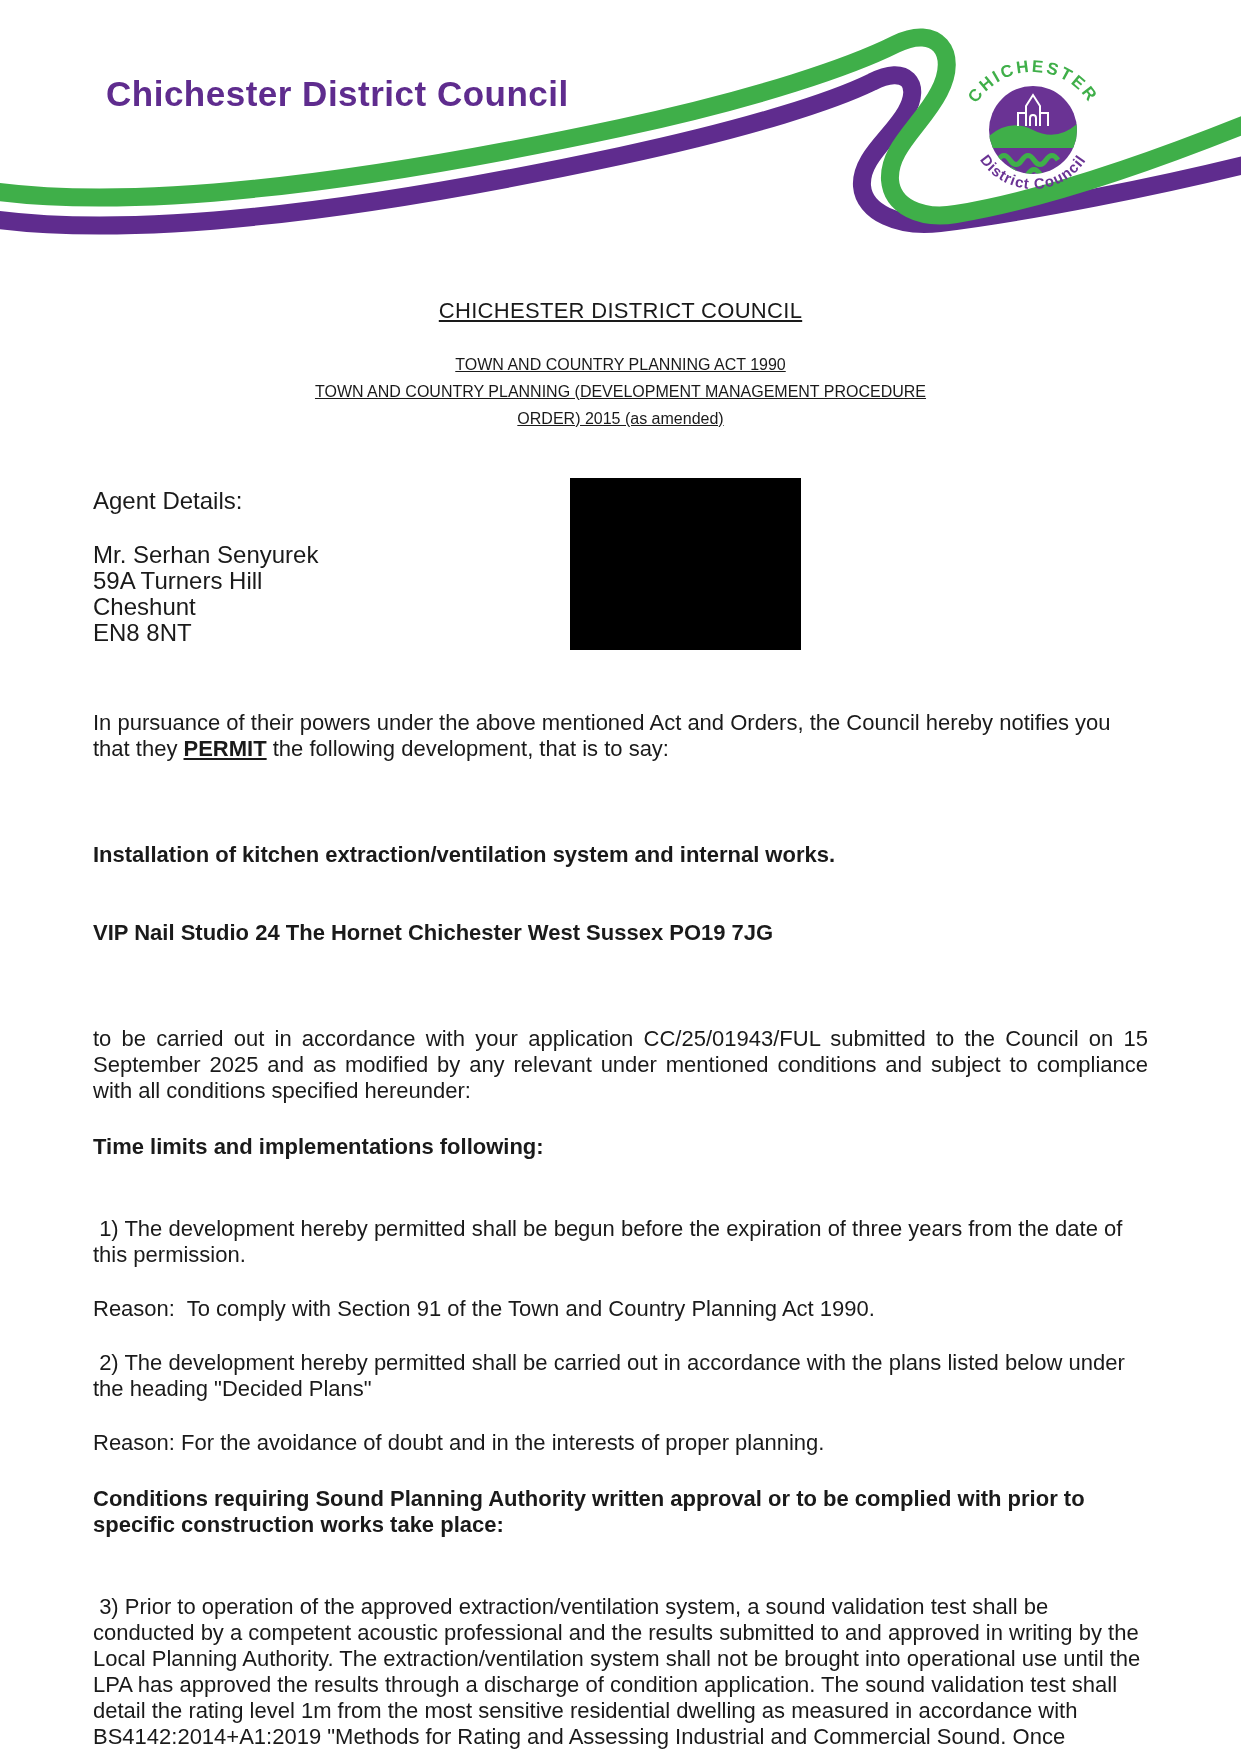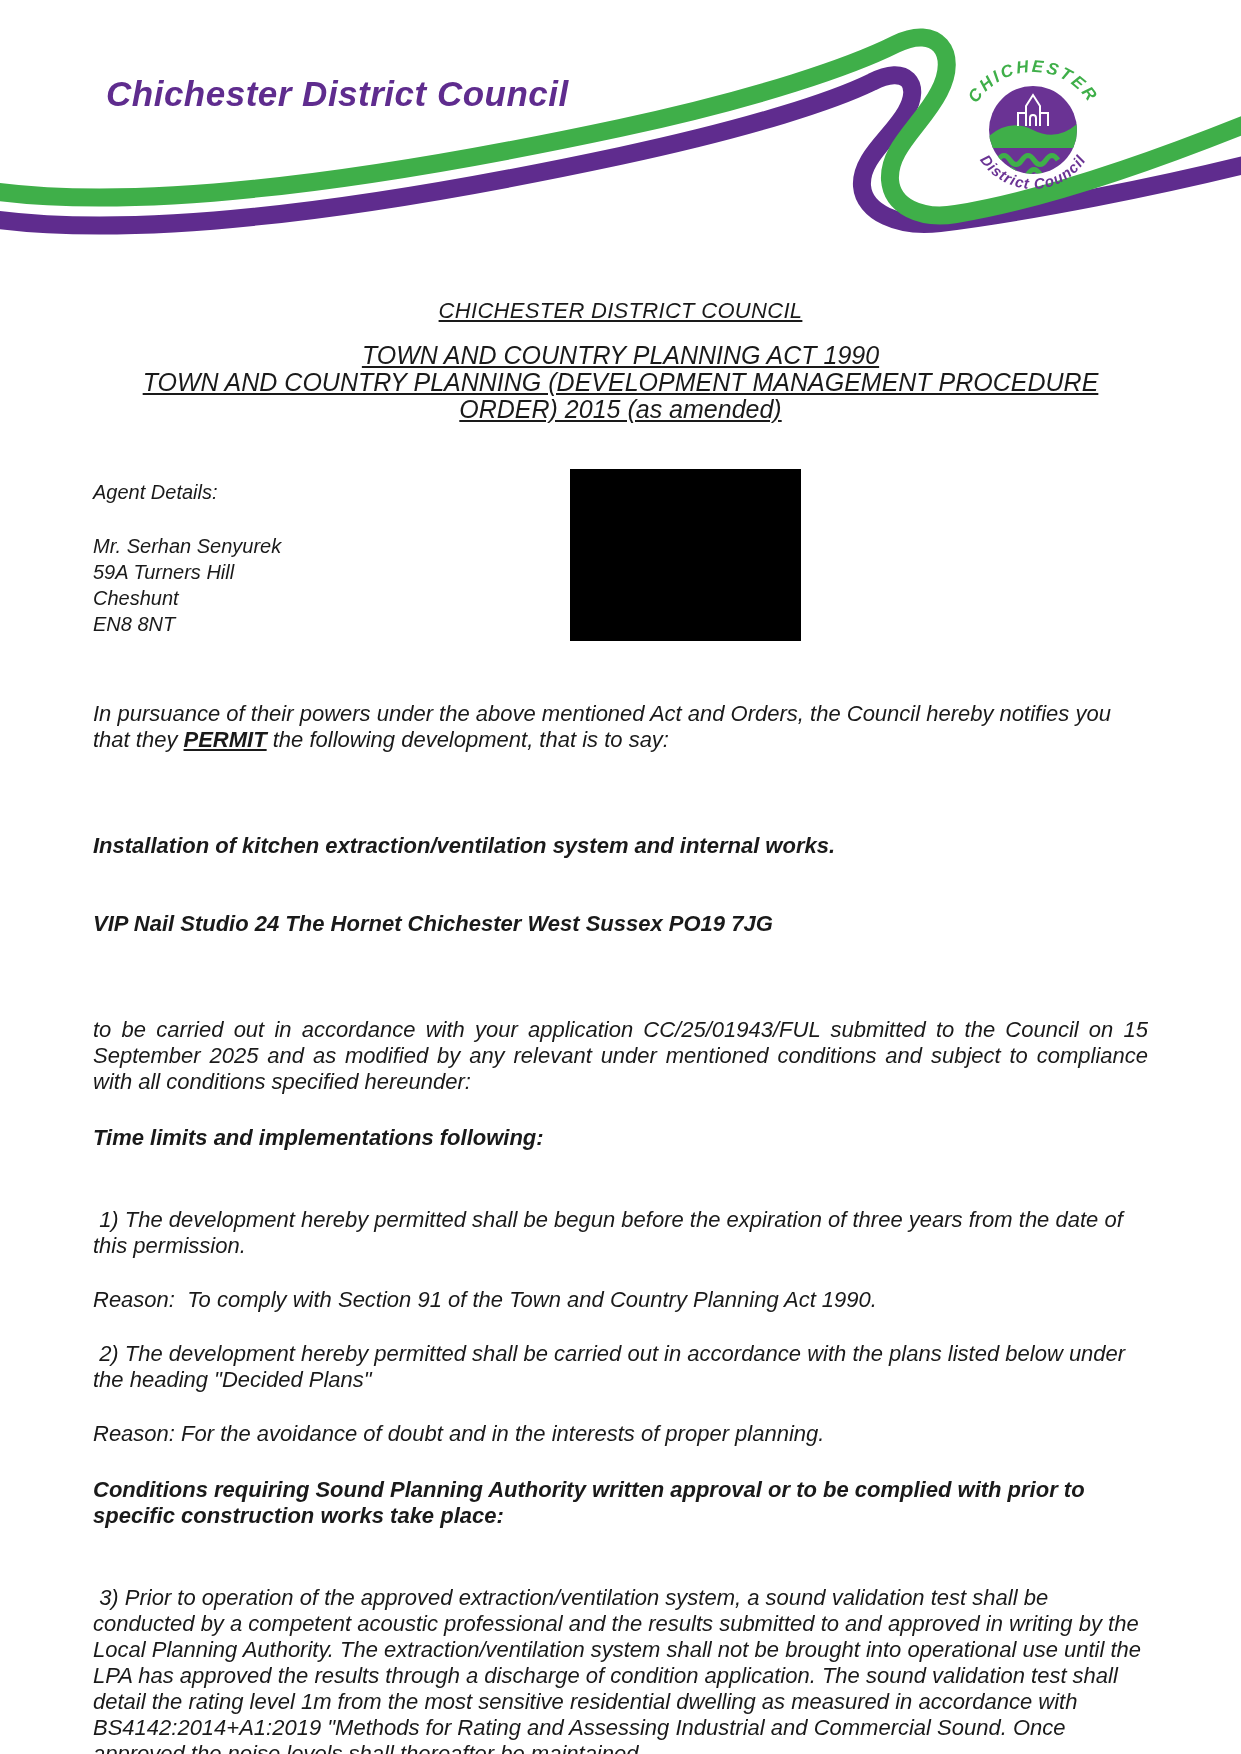--- a/index.html
+++ b/index.html
@@ -1,39 +1,39 @@
 <!DOCTYPE html>
 <html><head>
 <meta charset="utf-8">
 <style>
   html,body { margin:0; padding:0; background:#ffffff; }
   .page {
     position:relative; width:1241px; height:1754px;
     background:#ffffff; overflow:hidden;
-    font-family:"Liberation Sans", sans-serif; color:#1a1a1a;font-style:italic;
+    font-family:"Liberation Sans", sans-serif; color:#1a1a1a;
   }
   
   .letterhead { position:relative; width:1241px; height:260px; }
   .swoosh { position:absolute; left:0; top:0; }
   .org-title {
     position:absolute; left:106px; top:74px;
     font-size:35px; font-weight:bold; letter-spacing:0.5px;
     color:#5f2c8e;
   }
   .logo { position:absolute; left:948px; top:36px; }
   
   .headings { margin:38px 93px 0 93px; text-align:center; }
   .heading-council {
     font-size:22px; text-decoration:underline; letter-spacing:0.3px;
   }
-  .act-block { margin-top:18px; line-height:27px; font-size:25px; }
+  .act-block { margin-top:27px; line-height:27px; font-size:16px; }
   .act-block div { text-decoration:underline; }
   
   .content { margin:0 93px; }
-  .agent { position:relative; margin-top:56px; font-size:20px; line-height:26px; }
+  .agent { position:relative; margin-top:56px; font-size:24px; line-height:26px; }
   .agent-name-block { margin-top:28px; }
   .redaction {
     position:absolute; left:477px; top:-10px;
     width:231px; height:172px; background:#000000;
   }
   
   .para { font-size:22px; line-height:26px; white-space:pre-wrap; margin:28px 0 0 0; }
   .para.first { margin-top:64px; }
   .para.justify { text-align:justify; }
   .para.bold { font-weight:bold; }

